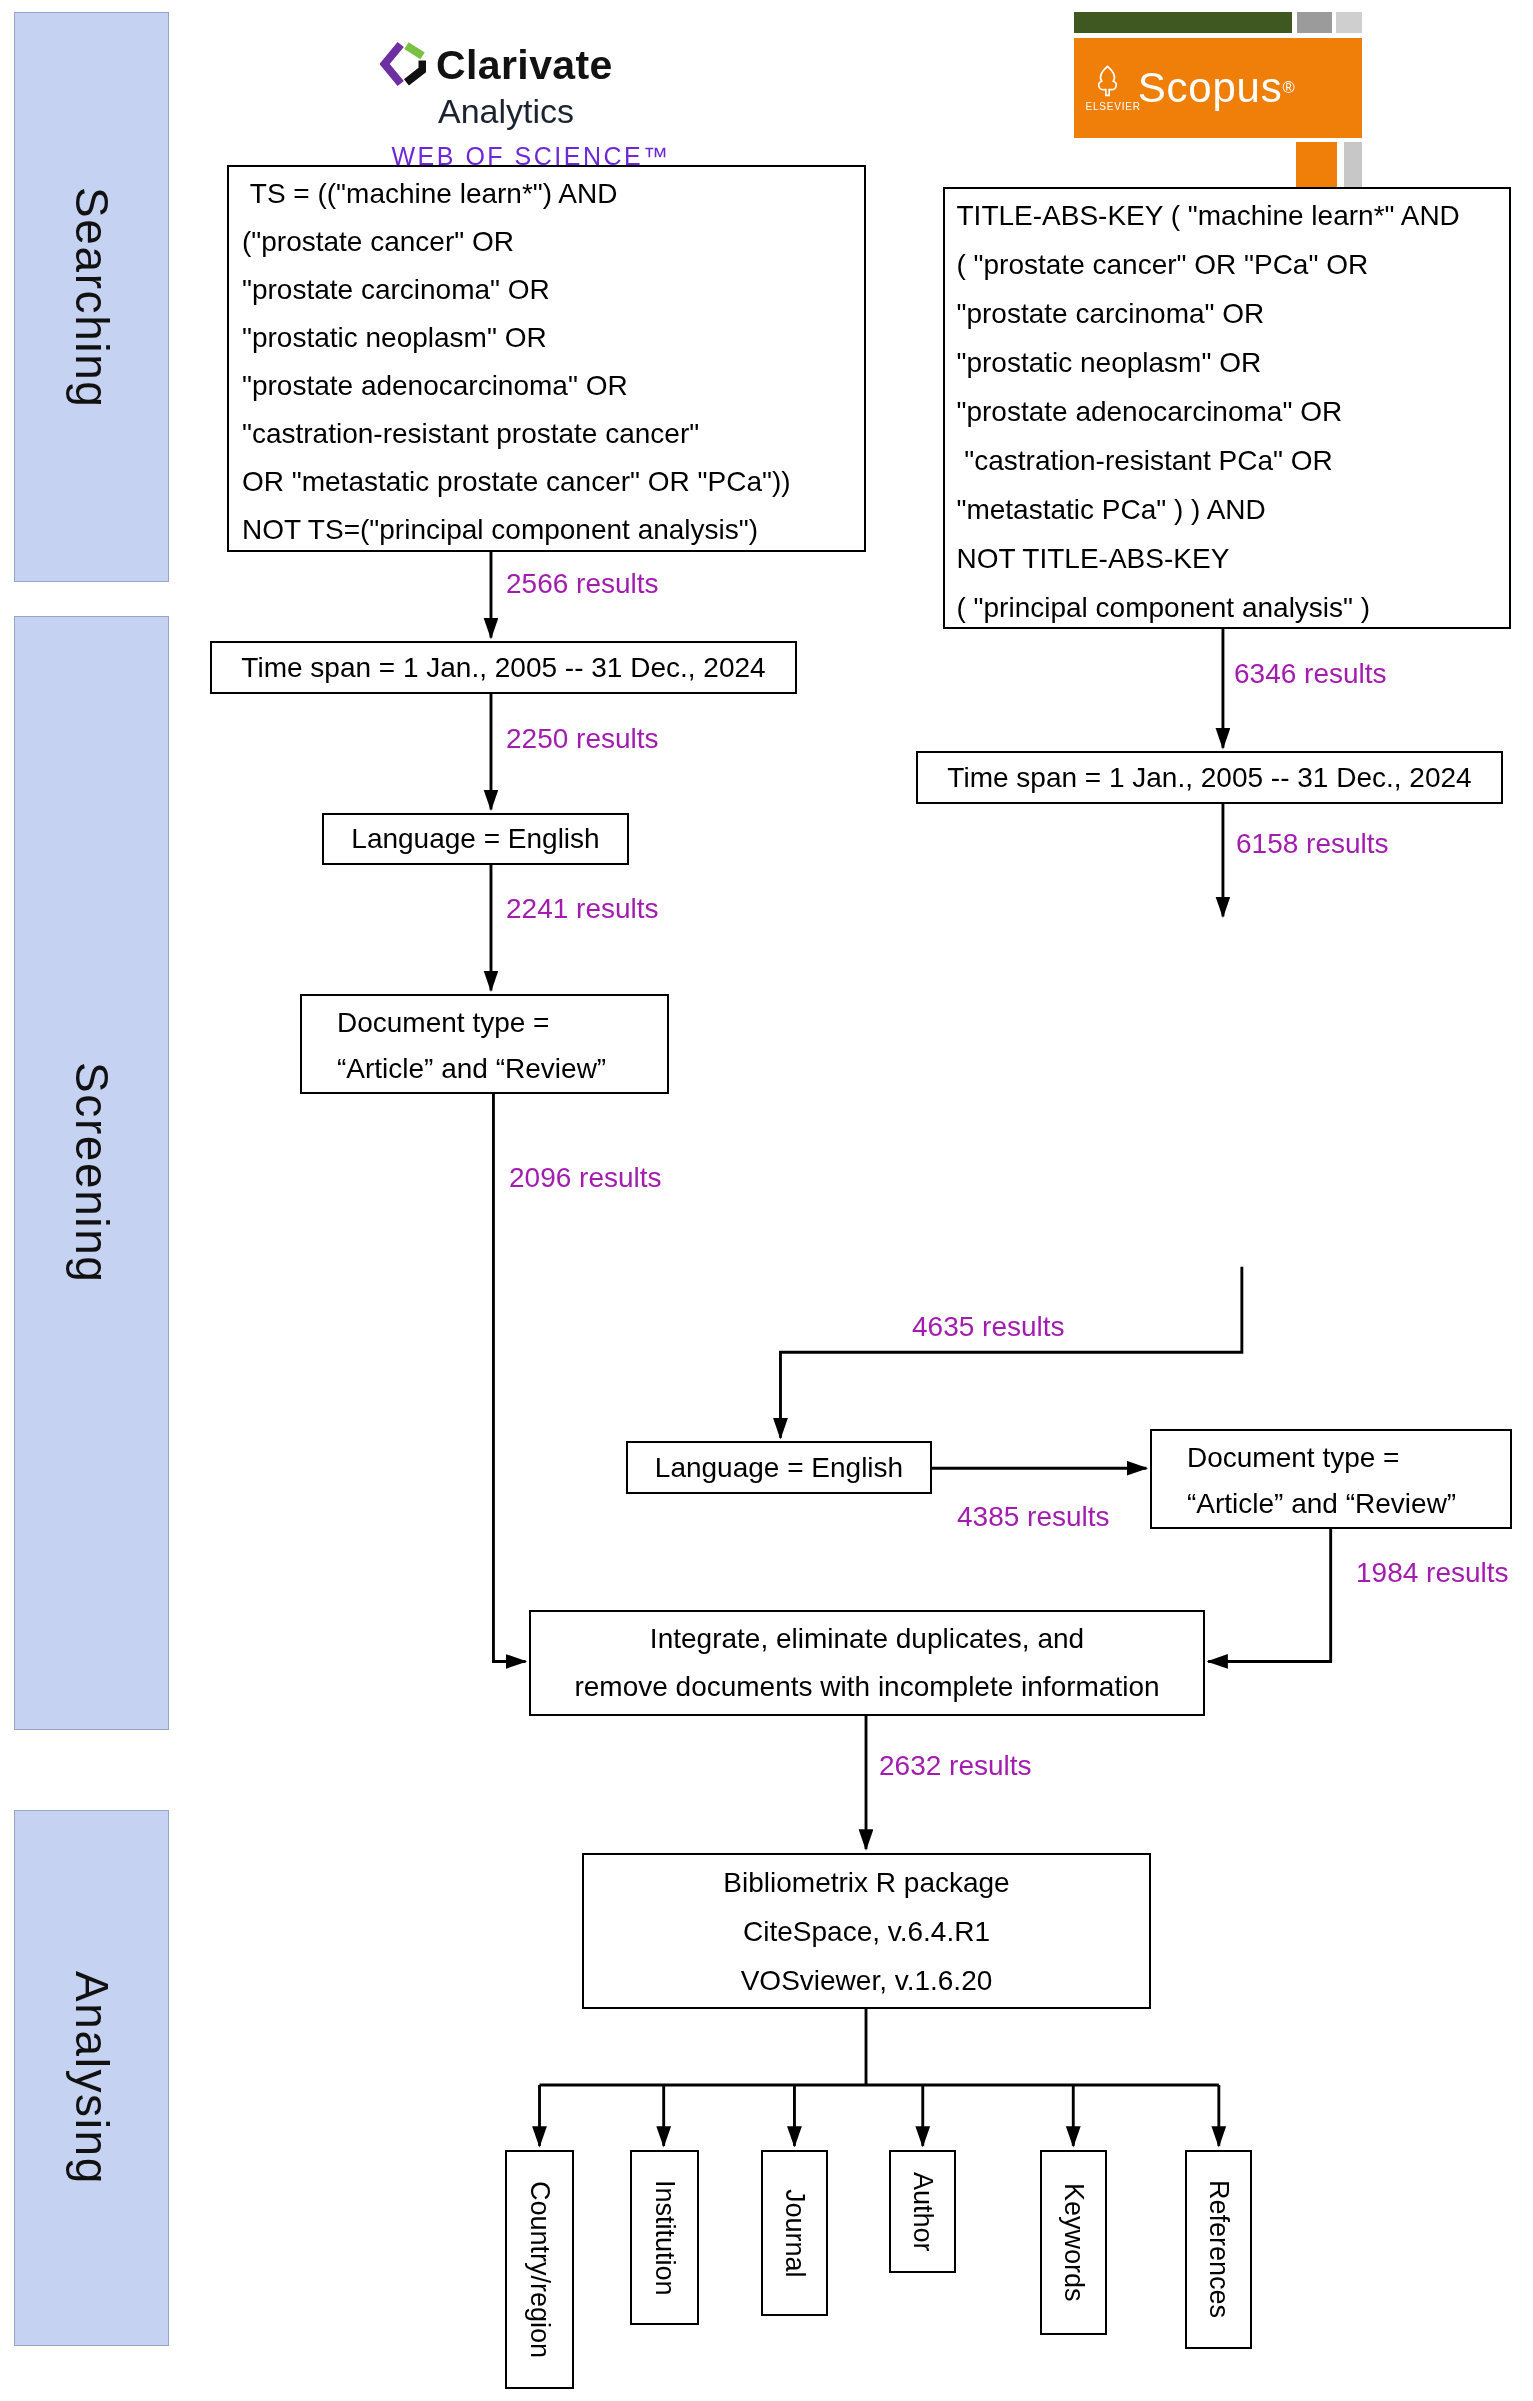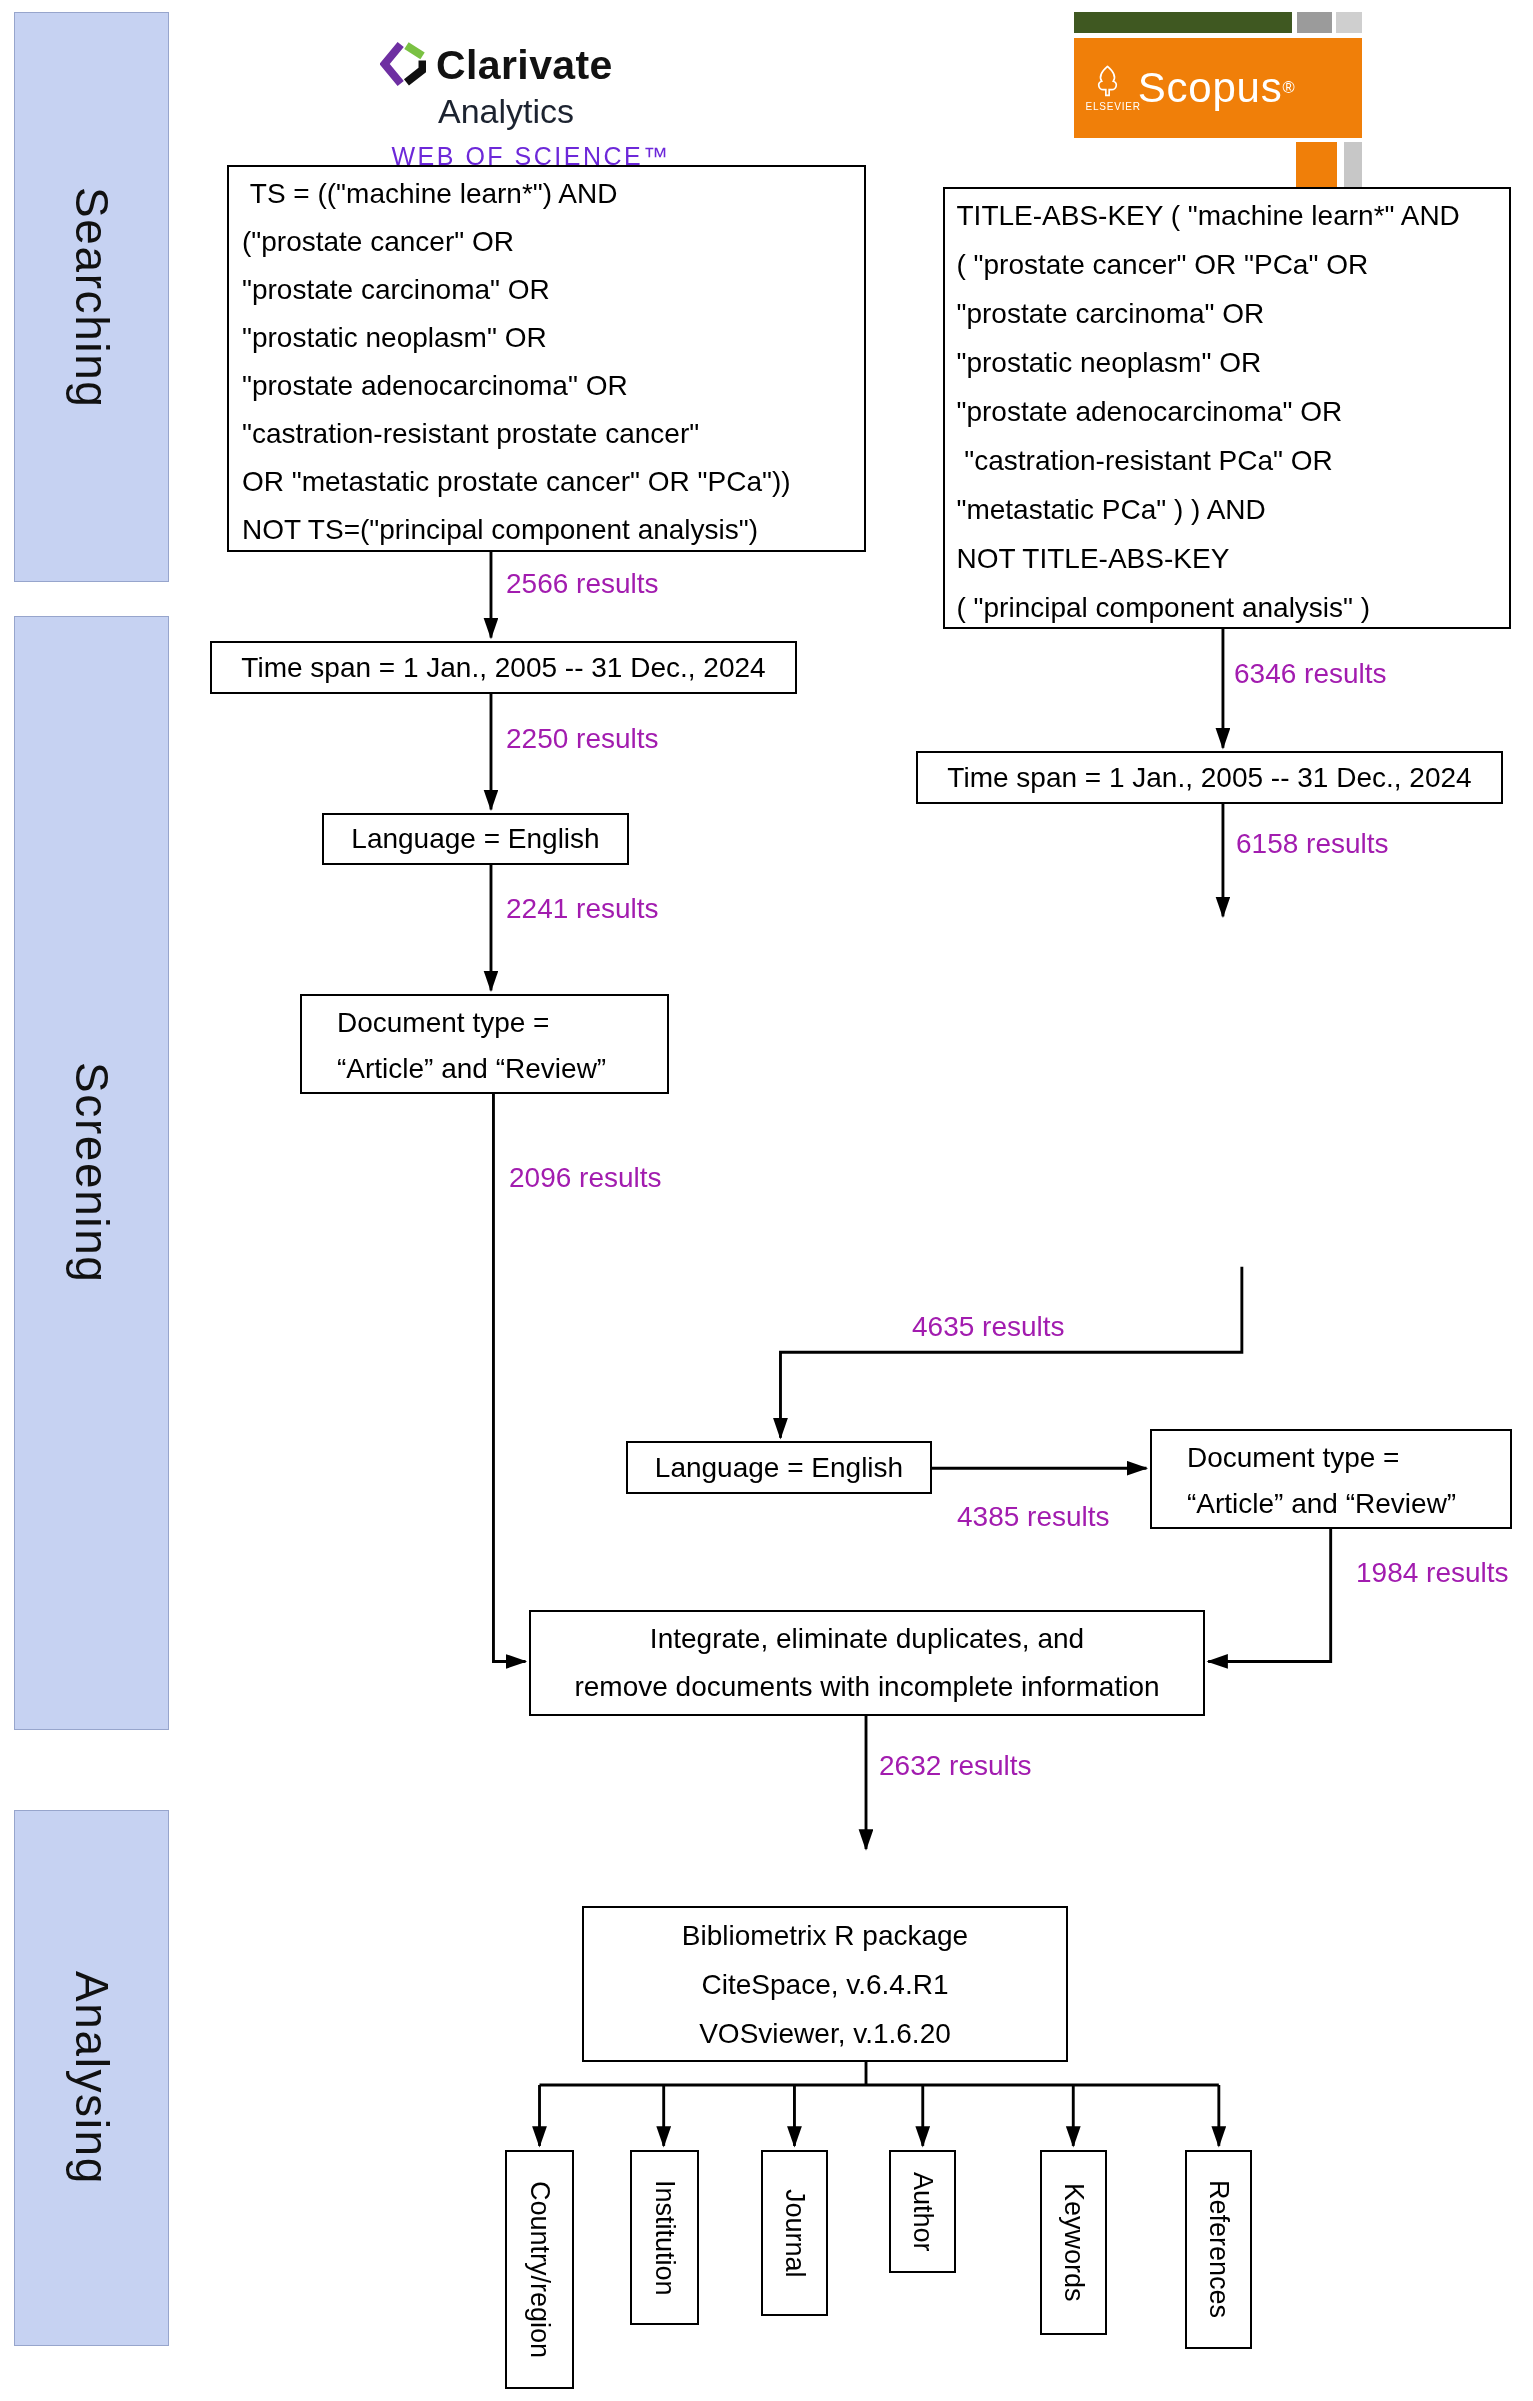--- a/index.html
+++ b/index.html
@@ -165,21 +165,21 @@
   <div class="result" style="left:957px;top:1501px">4385 results</div>
 
   <div class="box doctype lines" style="left:1150px;top:1429px;width:362px;height:100px">Document type =
 “Article” and “Review”</div>
   <div class="result" style="left:1356px;top:1557px">1984 results</div>
 
   <div class="box centerbox merge-box lines" style="left:529px;top:1610px;width:676px;height:106px">Integrate, eliminate duplicates, and
 remove documents with incomplete information</div>
   <div class="result" style="left:879px;top:1750px">2632 results</div>
 
-  <div class="box centerbox tools-box lines" style="left:582px;top:1906px;width:486px;height:156px">Bibliometrix R package
+  <div class="box centerbox tools-box lines" style="left:582px;top:1853px;width:569px;height:156px">Bibliometrix R package
 CiteSpace, v.6.4.R1
 VOSviewer, v.1.6.20</div>
 
   <div class="box vbox" style="left:505px;top:2150px;width:69px;height:239px">Country/region</div>
   <div class="box vbox" style="left:630px;top:2150px;width:69px;height:175px">Institution</div>
   <div class="box vbox" style="left:761px;top:2150px;width:67px;height:166px">Journal</div>
   <div class="box vbox" style="left:889px;top:2150px;width:67px;height:123px">Author</div>
   <div class="box vbox" style="left:1040px;top:2150px;width:67px;height:185px">Keywords</div>
   <div class="box vbox" style="left:1185px;top:2150px;width:67px;height:199px">References</div>
 

